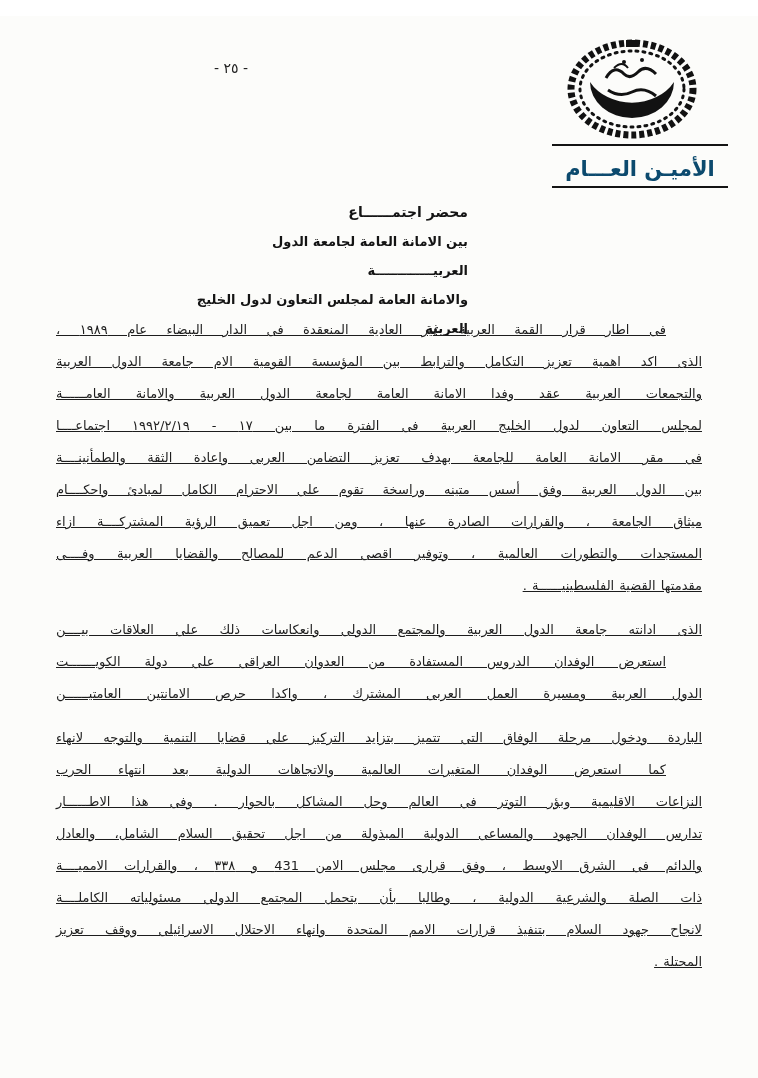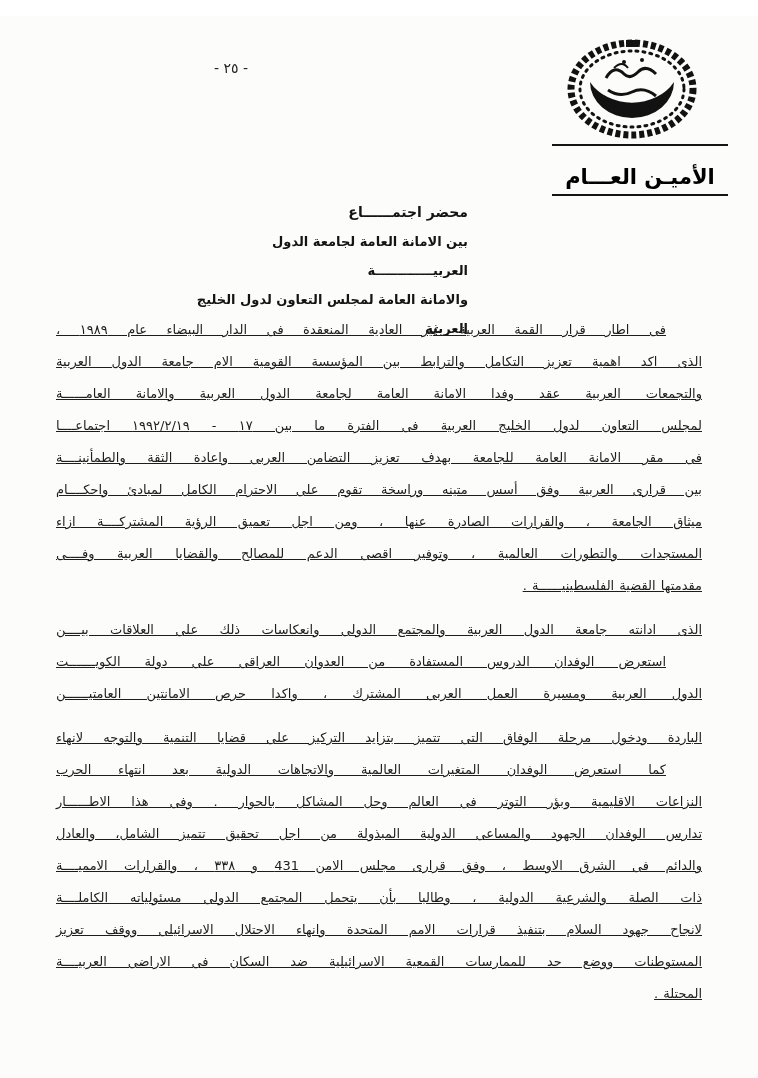--- a/index.html
+++ b/index.html
@@ -18,22 +18,22 @@
     text-align:center; direction:rtl;
     font-size:14px; letter-spacing:1px; color:#222;
   }
   .emblem {
     position:absolute; top:22px; left:566px;
     width:132px; height:102px;
   }
   .sg-title {
     position:absolute; top:128px; left:552px; width:176px;
     direction:rtl; text-align:center;
-    font-size:21px; font-weight:bold; color:#000000;
-    padding:19px 4px 5px 4px;
+    font-size:21px; font-weight:bold; color:#0c4a6e;
+    padding:11px 4px 5px 4px;
     border-top:2px solid #141414;
     border-bottom:2px solid #141414;
   }
   .heading {
     position:absolute; top:182px; left:168px; width:300px;
     direction:rtl; text-align:right;
     font-weight:bold; font-size:13px; line-height:29px; color:#141414;
   }
   .heading .h1 { font-size:14px; }
   .artifact-dot {
@@ -90,36 +90,35 @@
 
   <div class="artifact-dot">·</div>
 
   <div class="doc-body">
       <div class="paragraph">
         <div class="line first">فى اطار قرار القمة العربية غير العادية المنعقدة فى الدار البيضاء عام ١٩٨٩ ،</div>
         <div class="line">الذى اكد اهمية تعزيز التكامل والترابط بين المؤسسة القومية الام جامعة الدول العربية</div>
         <div class="line">والتجمعات العربية عقد وفدا الامانة العامة لجامعة الدول العربية والامانة العامــــــة</div>
         <div class="line">لمجلس التعاون لدول الخليج العربية فى الفترة ما بين ١٧ - ١٩٩٢/٢/١٩ اجتماعــــا</div>
         <div class="line">فى مقر الامانة العامة للجامعة بهدف تعزيز التضامن العربى واعادة الثقة والطمأنينــــة</div>
-        <div class="line">بين قرارى العربية وفق أسس متينه وراسخة تقوم على الاحترام الكامل لمبادئ واحكــــام</div>
+        <div class="line">بين الدول العربية وفق أسس متينه وراسخة تقوم على الاحترام الكامل لمبادئ واحكــــام</div>
         <div class="line">ميثاق الجامعة ، والقرارات الصادرة عنها ، ومن اجل تعميق الرؤية المشتركــــة ازاء</div>
         <div class="line">المستجدات والتطورات العالمية ، وتوفير اقصى الدعم للمصالح والقضايا العربية وفــــى</div>
         <div class="line last">مقدمتها القضية الفلسطينيــــــة .</div>
       </div>
       <div class="paragraph">
         <div class="line">الذى ادانته جامعة الدول العربية والمجتمع الدولى وانعكاسات ذلك على العلاقات بيــــن</div>
         <div class="line first">استعرض الوفدان الدروس المستفادة من العدوان العراقى على دولة الكويـــــــت</div>
         <div class="line">الدول العربية ومسيرة العمل العربى المشترك ، واكدا حرص الامانتين العامتيــــــن</div>
       </div>
       <div class="paragraph">
         <div class="line">الباردة ودخول مرحلة الوفاق التى تتميز بتزايد التركيز على قضايا التنمية والتوجه لانهاء</div>
         <div class="line first">كما استعرض الوفدان المتغيرات العالمية والاتجاهات الدولية بعد انتهاء الحرب</div>
         <div class="line">النزاعات الاقليمية وبؤر التوتر فى العالم وحل المشاكل بالحوار . وفى هذا الاطــــــار</div>
-        <div class="line">تدارس الوفدان الجهود والمساعى الدولية المبذولة من اجل تحقيق تتميز الشامل، والعادل</div>
+        <div class="line">تدارس الوفدان الجهود والمساعى الدولية المبذولة من اجل تحقيق السلام الشامل، والعادل</div>
         <div class="line">والدائم فى الشرق الاوسط ، وفق قرارى مجلس الامن 431 و ٣٣٨ ، والقرارات الامميــــة</div>
         <div class="line">ذات الصلة والشرعية الدولية ، وطالبا بأن يتحمل المجتمع الدولى مسئولياته الكاملــــة</div>
         <div class="line">لانجاح جهود السلام بتنفيذ قرارات الامم المتحدة وانهاء الاحتلال الاسرائيلى ووقف تعزيز</div>
-        <div class="line">المستوطنات ووضع حد للممارسات القمعية الاسرائيلية ضد السكان فى الاراضى العربيــــة</div>
         <div class="line last">المحتلة .</div>
       </div>
     </div>
 
 </div>
 
 </body></html>

